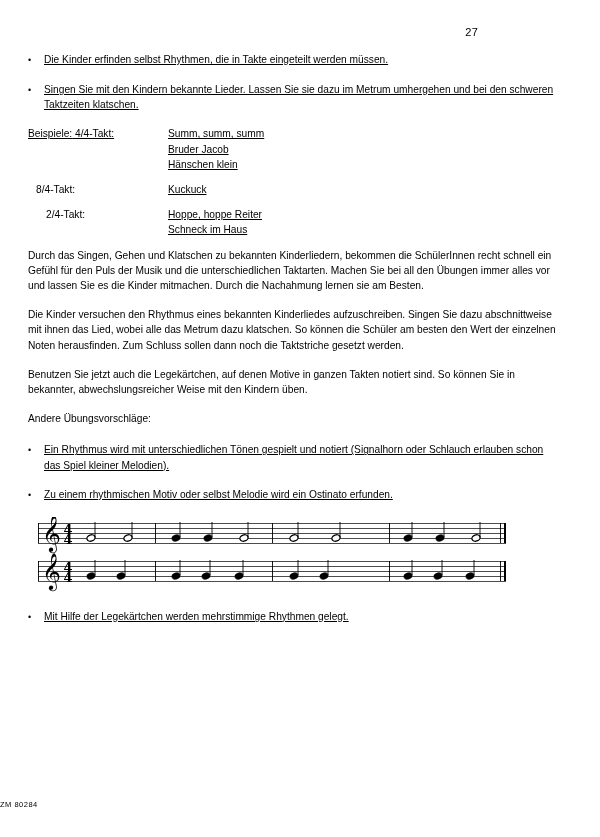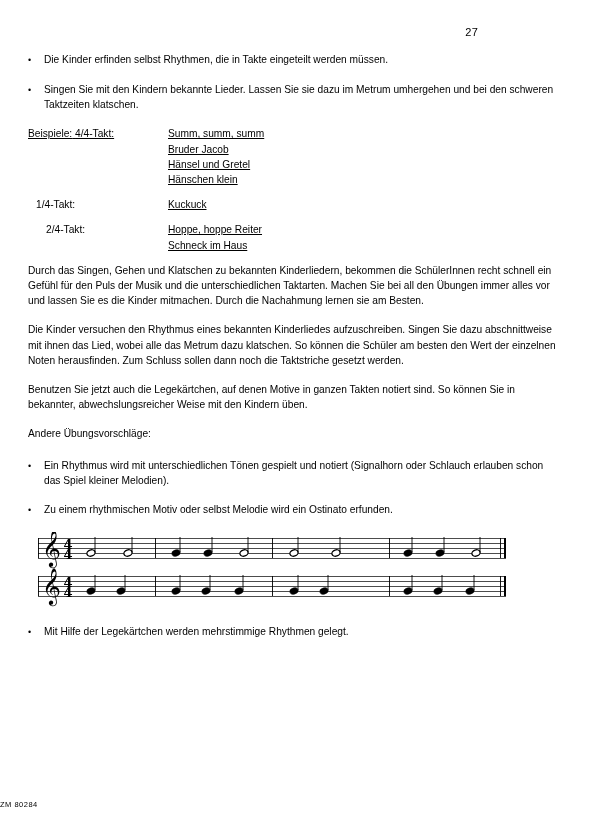--- a/index.html
+++ b/index.html
@@ -46,20 +46,21 @@
     flex: 0 0 16px;
     font-size: 9px;
     line-height: 15px;
     padding-top: 1px;
   }
   .bullet-text {
     flex: 1 1 auto;
     font-size: 10.2px;
     line-height: 15.2px;
     text-align: left;
+    text-decoration: underline;
   }
   .para {
     font-size: 10.2px;
     line-height: 15.2px;
     margin-bottom: 14px;
     text-align: left;
   }
   
   .examples {
     margin: 2px 0 10px 0;
@@ -134,28 +135,27 @@
     <div class="examples">
 
       <div class="ex-group">
         <div class="ex-label">
           <span>Beispiele:</span>
           <span>4/4-Takt:</span>
         </div>
         <div class="ex-items">
           <div>Summ, summ, summ</div>
           <div>Bruder Jacob</div>
-          <div>Hänsel und Gretel</div>
           <div>Hänschen klein</div>
         </div>
       </div>
 
       <div class="ex-group">
         <div class="ex-label">
-          <span class="lbl-indent indent-1">1/4-Takt:</span>
+          <span class="lbl-indent indent-1">8/4-Takt:</span>
         </div>
         <div class="ex-items">
           <div>Kuckuck</div>
         </div>
       </div>
 
       <div class="ex-group">
         <div class="ex-label">
           <span class="lbl-indent indent-2">2/4-Takt:</span>
         </div>

